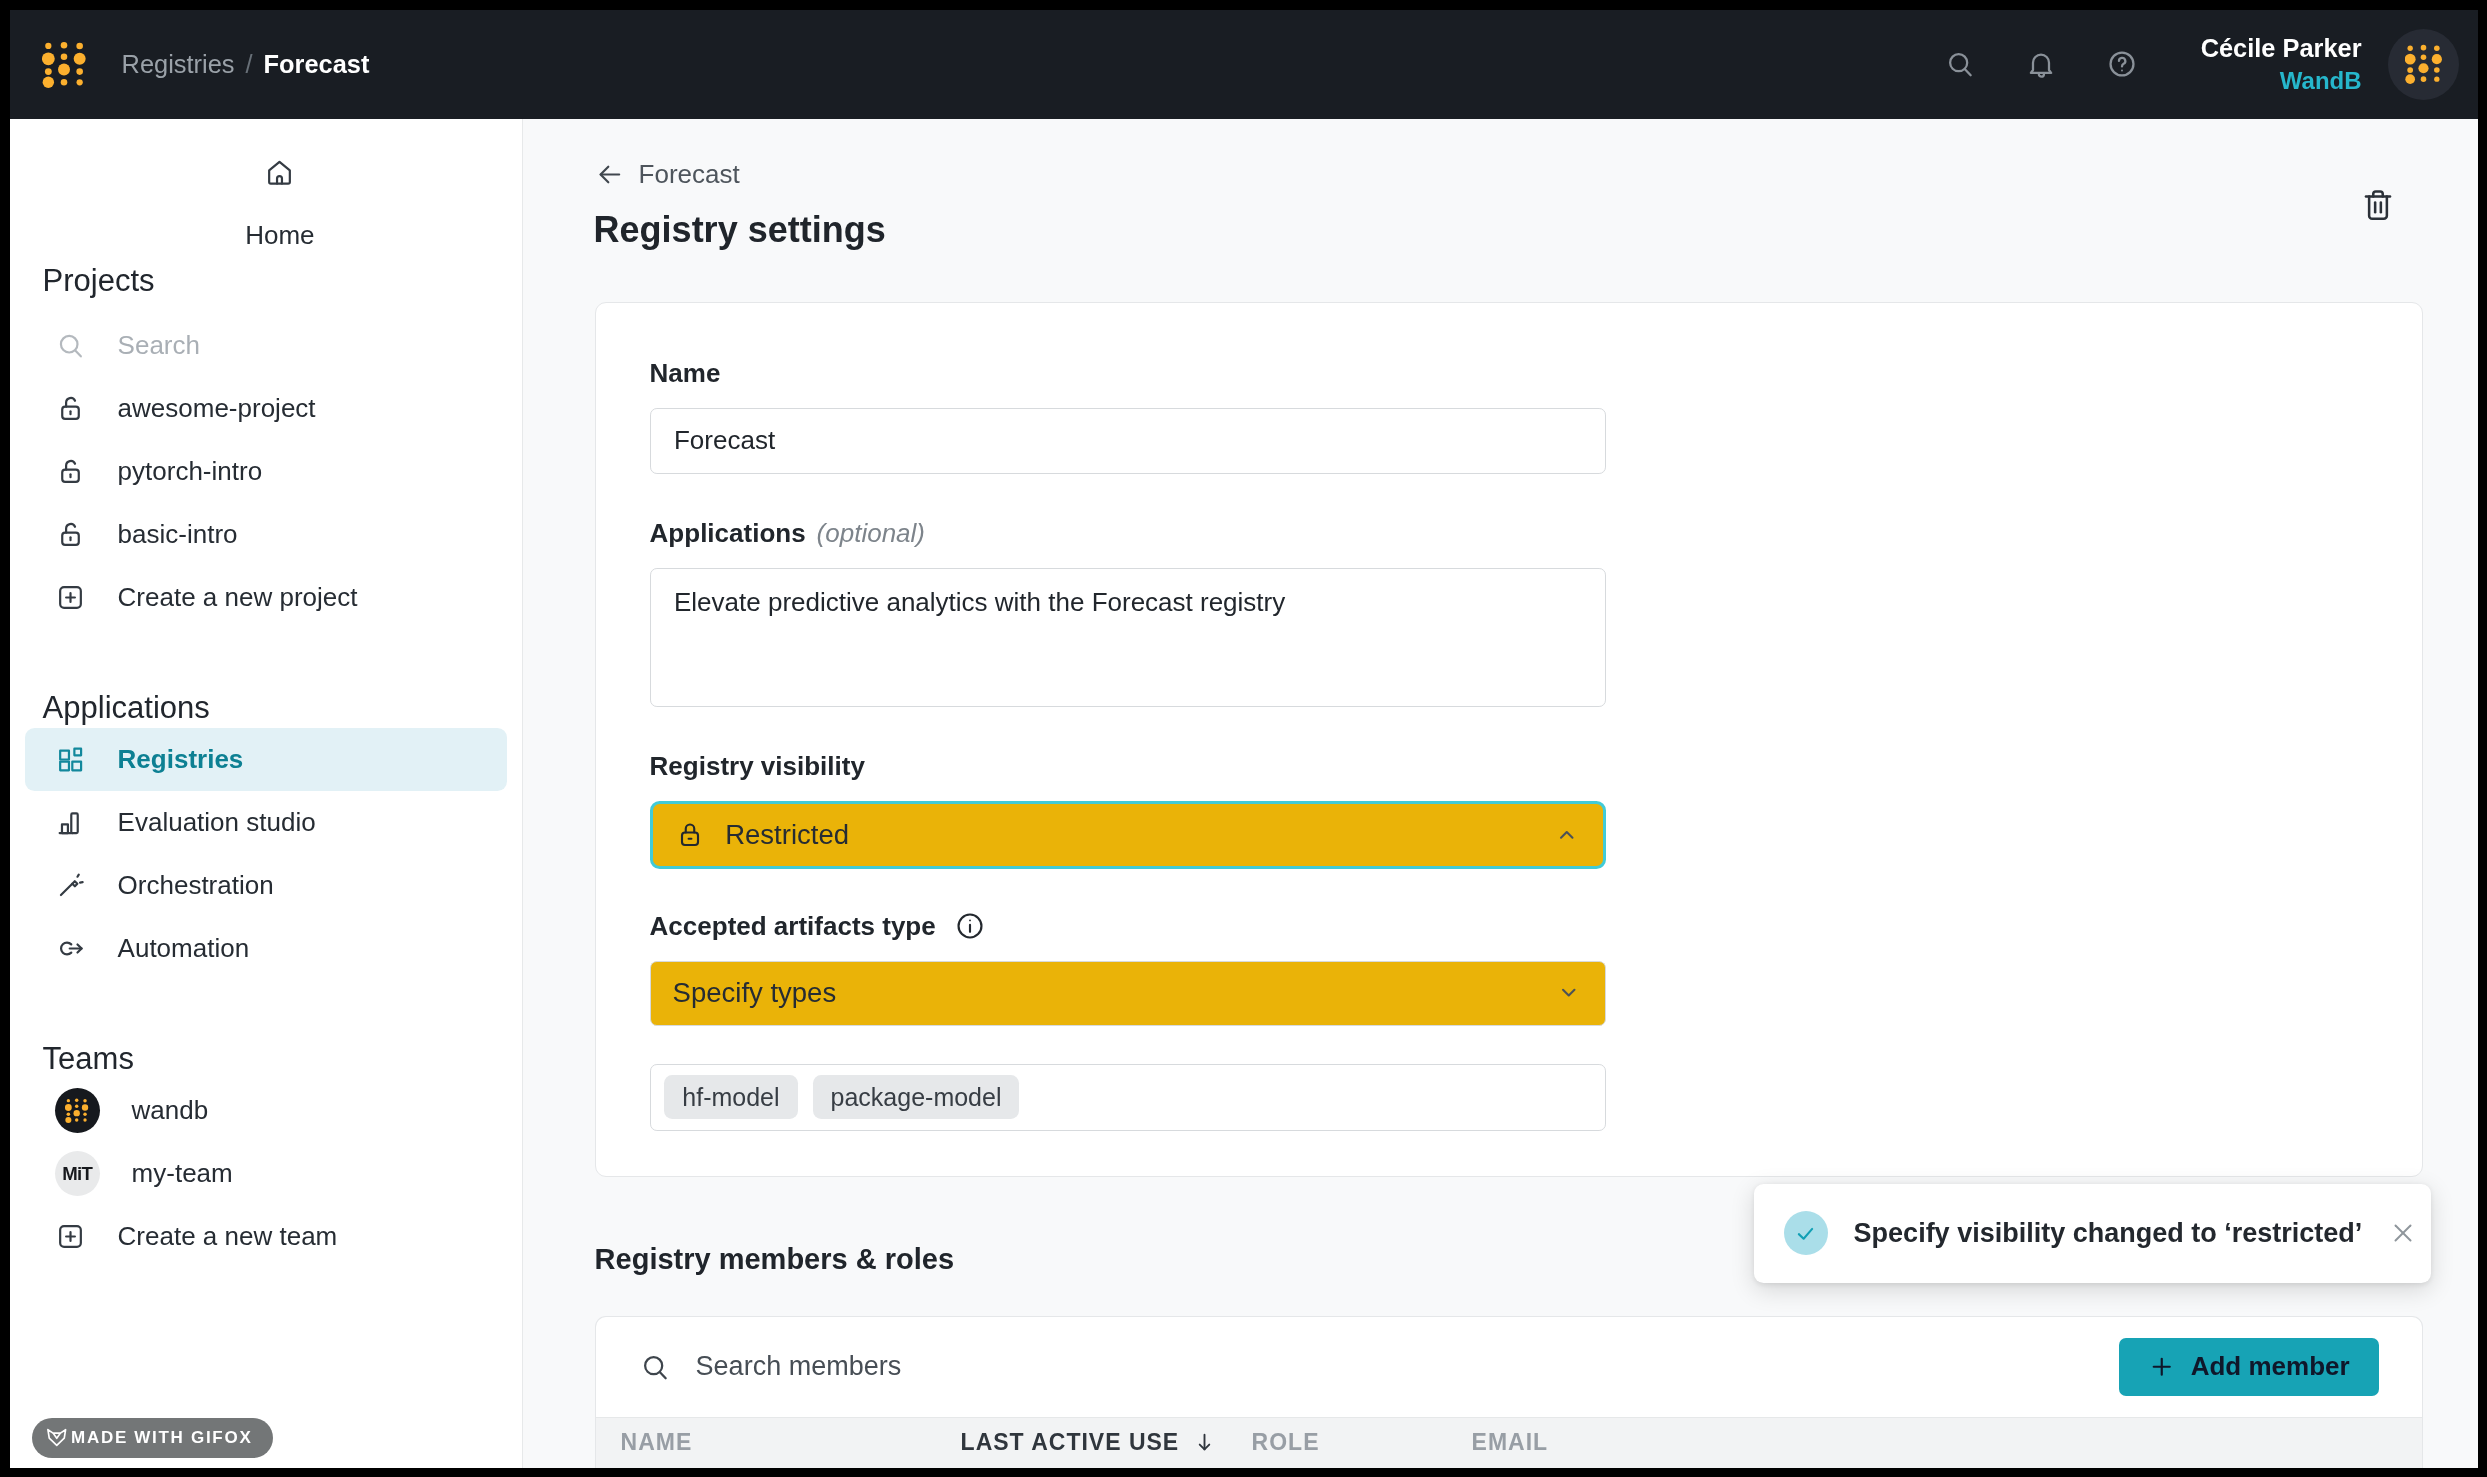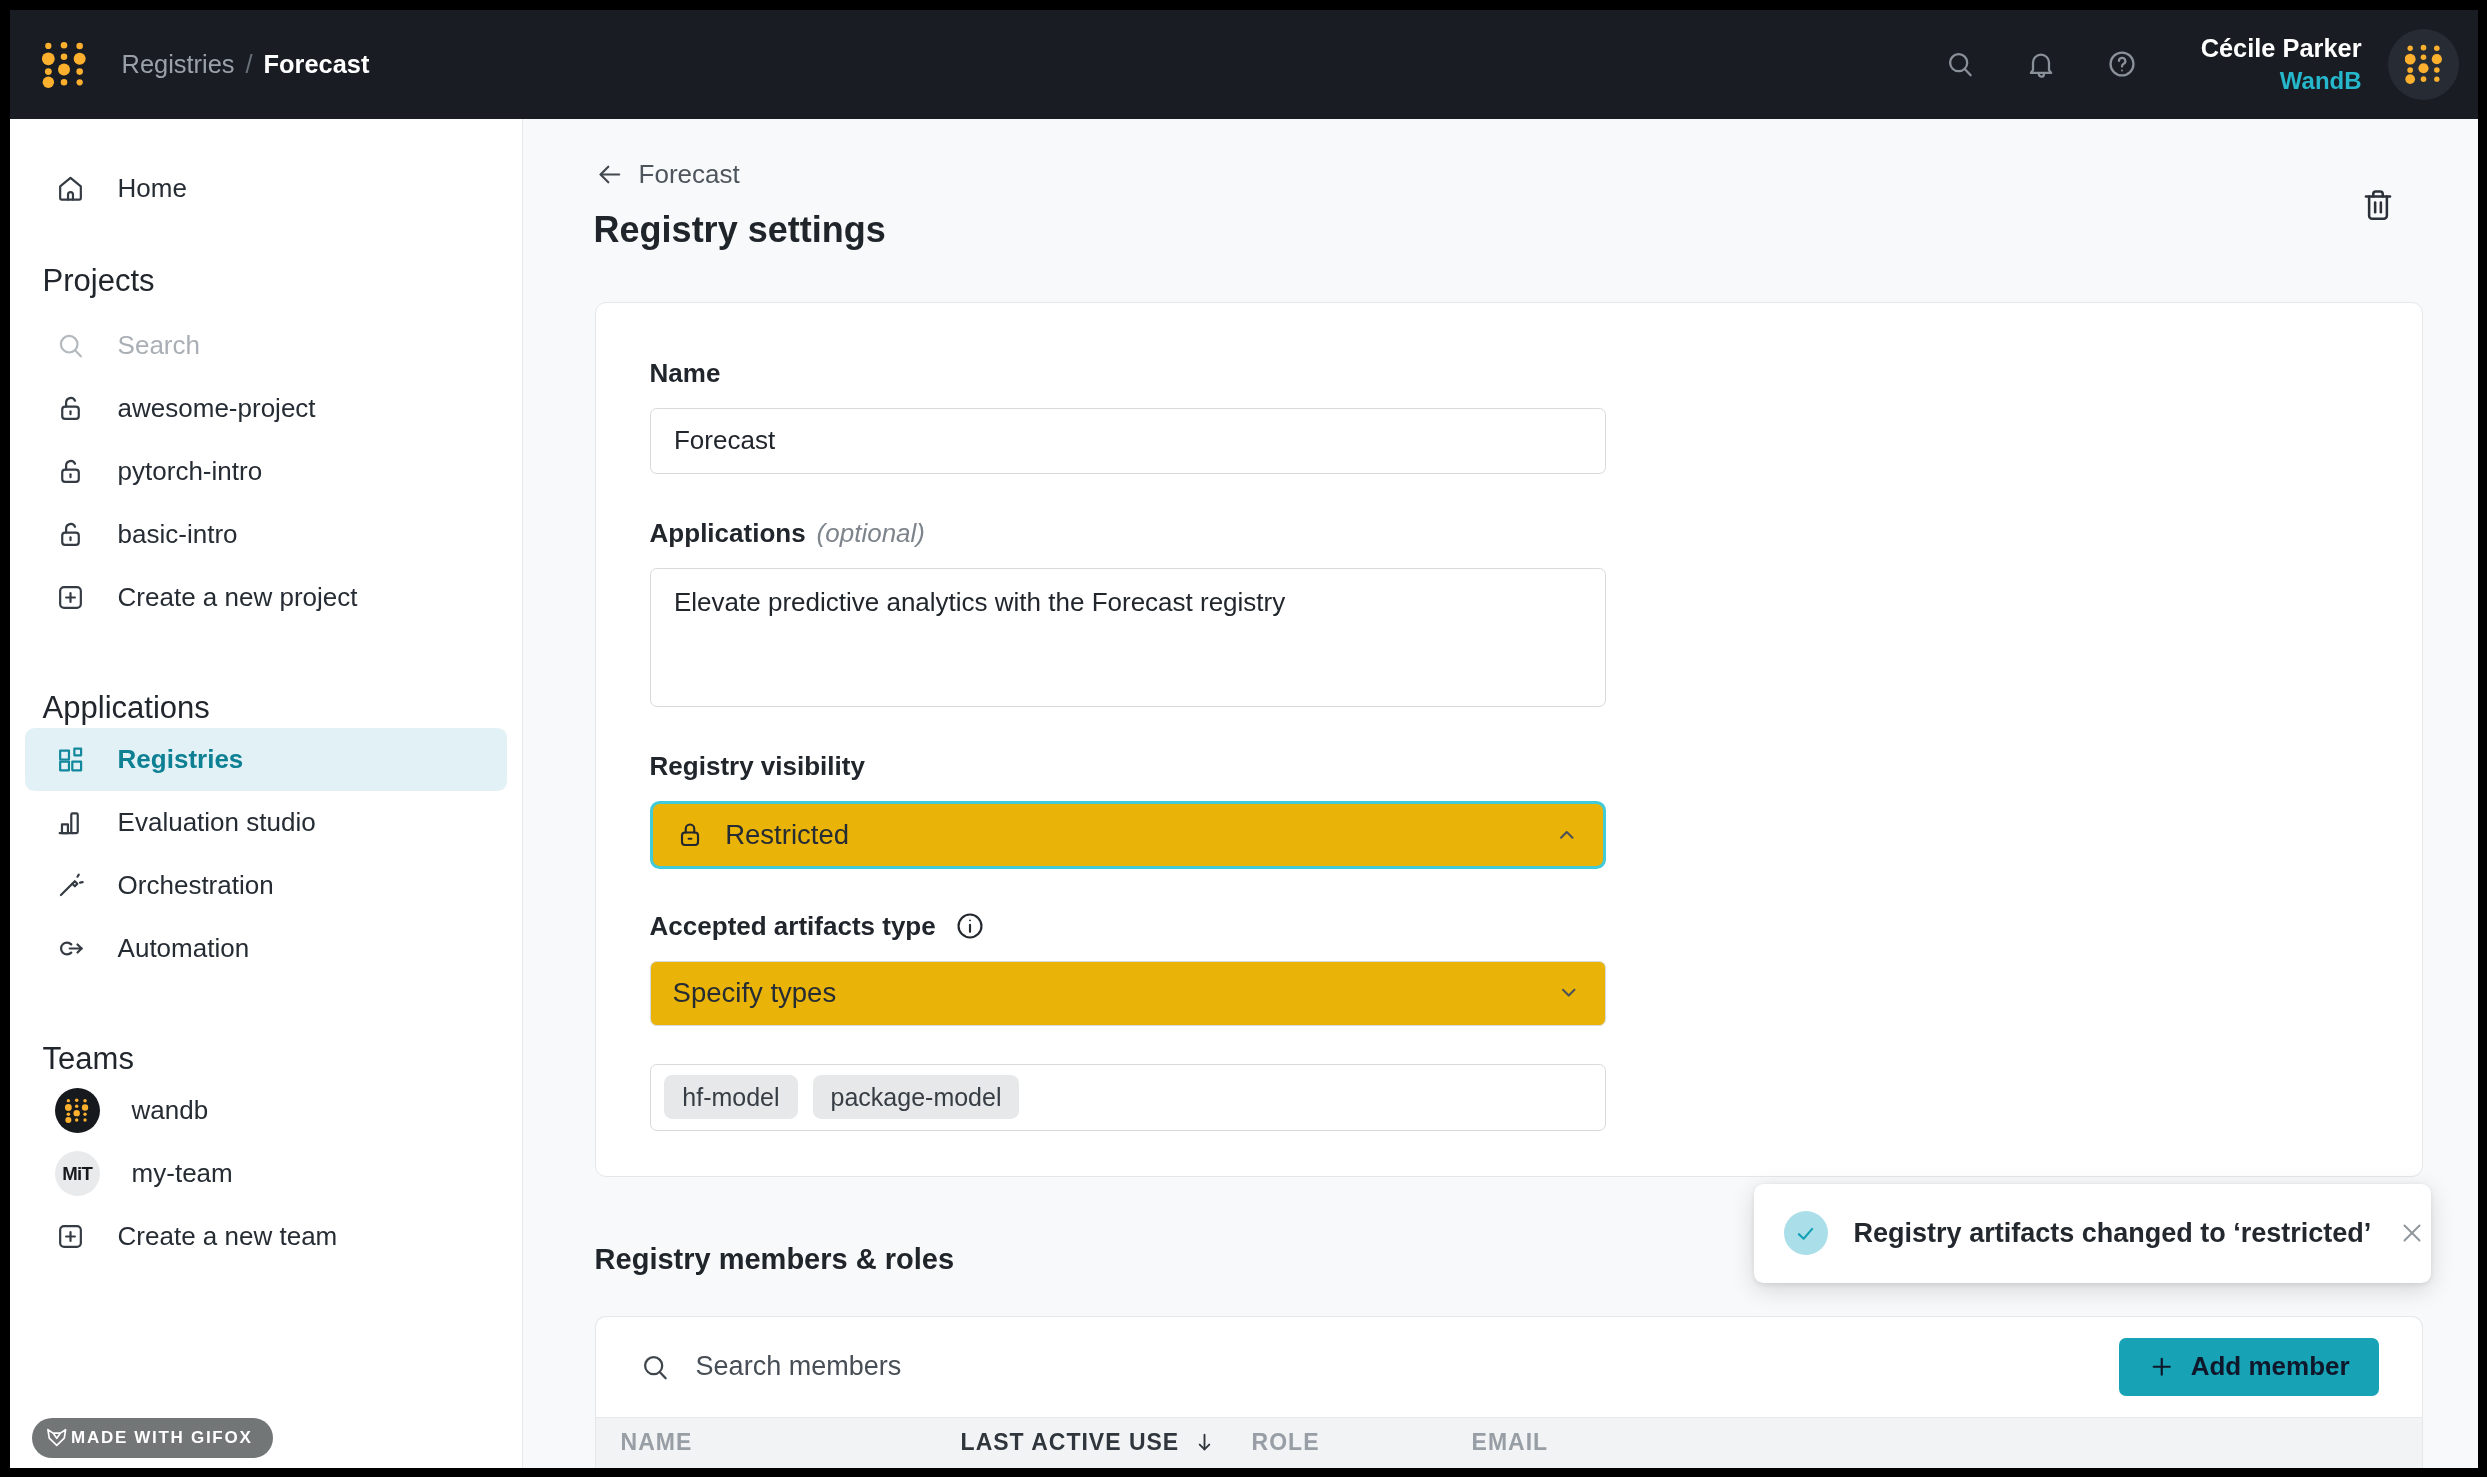--- a/index.html
+++ b/index.html
@@ -20,21 +20,21 @@
   .userblock { display:flex; flex-direction:column; align-items:flex-end; gap:4.1px; margin:0 26px 0 38px; }
   .user-name { color:#fff; font-size:25.4px; font-weight:700; white-space:nowrap; }
   .user-org { color:#26b7cc; font-size:24px; font-weight:600; }
   .avatar { width:71px; height:71px; border-radius:50%; background:#272b34; display:flex; align-items:center; justify-content:center; cursor:pointer; }
   .avatar svg { width:37px; height:40px; }
 
   
   .sidebar { position:absolute; top:109px; left:0; width:513px; bottom:0; background:#fff; border-right:1.4px solid #e7e9ea; padding-top:30px; overflow:hidden; }
   .side-row { height:63px; display:flex; align-items:center; gap:32px; padding:0 16.5px 0 45px; font-size:26px; color:#262c33; cursor:pointer; white-space:nowrap; }
   .side-row svg { width:31px; height:31px; flex:none; color:#343b43; }
-  .side-row.first { margin-top:8.2px; }
+  .side-row.first { margin-top:8.2px;flex-direction:column; }
   .side-heading { font-size:31px; font-weight:500; color:#21262d; padding-left:33px; height:41px; display:flex; align-items:center; }
   .mt-proj { margin-top:41px; } .mt-sec { margin-top:58px; }
   .srch-row { margin-top:12.4px; color:#a9afb5; }
   .srch-row svg { color:#b4b9be; }
   .side-row.selected { background:#e2f1f6; margin:0 15px; border-radius:9.6px; padding-left:30px; color:#0d8093; font-weight:600; }
   .side-row.selected svg { color:#12889c; }
   .team-avatar { width:45px; height:45px; border-radius:50%; flex:none; display:flex; align-items:center; justify-content:center; }
   .team-avatar.dark { background:#16191e; }
   .team-avatar.dark svg { width:23.4px; height:25px; }
   .team-avatar.light { background:#e9eaeb; font-weight:800; font-size:18.6px; color:#17191d; letter-spacing:-0.7px; }
@@ -422,21 +422,21 @@
       </div>
     </section>
   </main>
 
   <div class="toast">
     <span class="toast-check">
       <svg viewBox="0 0 24 24">
           <use href="#i-check"></use>
         </svg>
     </span>
-    <span class="toast-msg">Registry artifacts changed to ‘restricted’</span>
+    <span class="toast-msg">Specify visibility changed to ‘restricted’</span>
     <button class="toast-close">
       <svg viewBox="0 0 24 24">
           <use href="#i-close"></use>
         </svg>
     </button>
   </div>
 
   <div class="gifox">
     <svg viewBox="0 0 24 24">
         <use href="#i-fox"></use>

